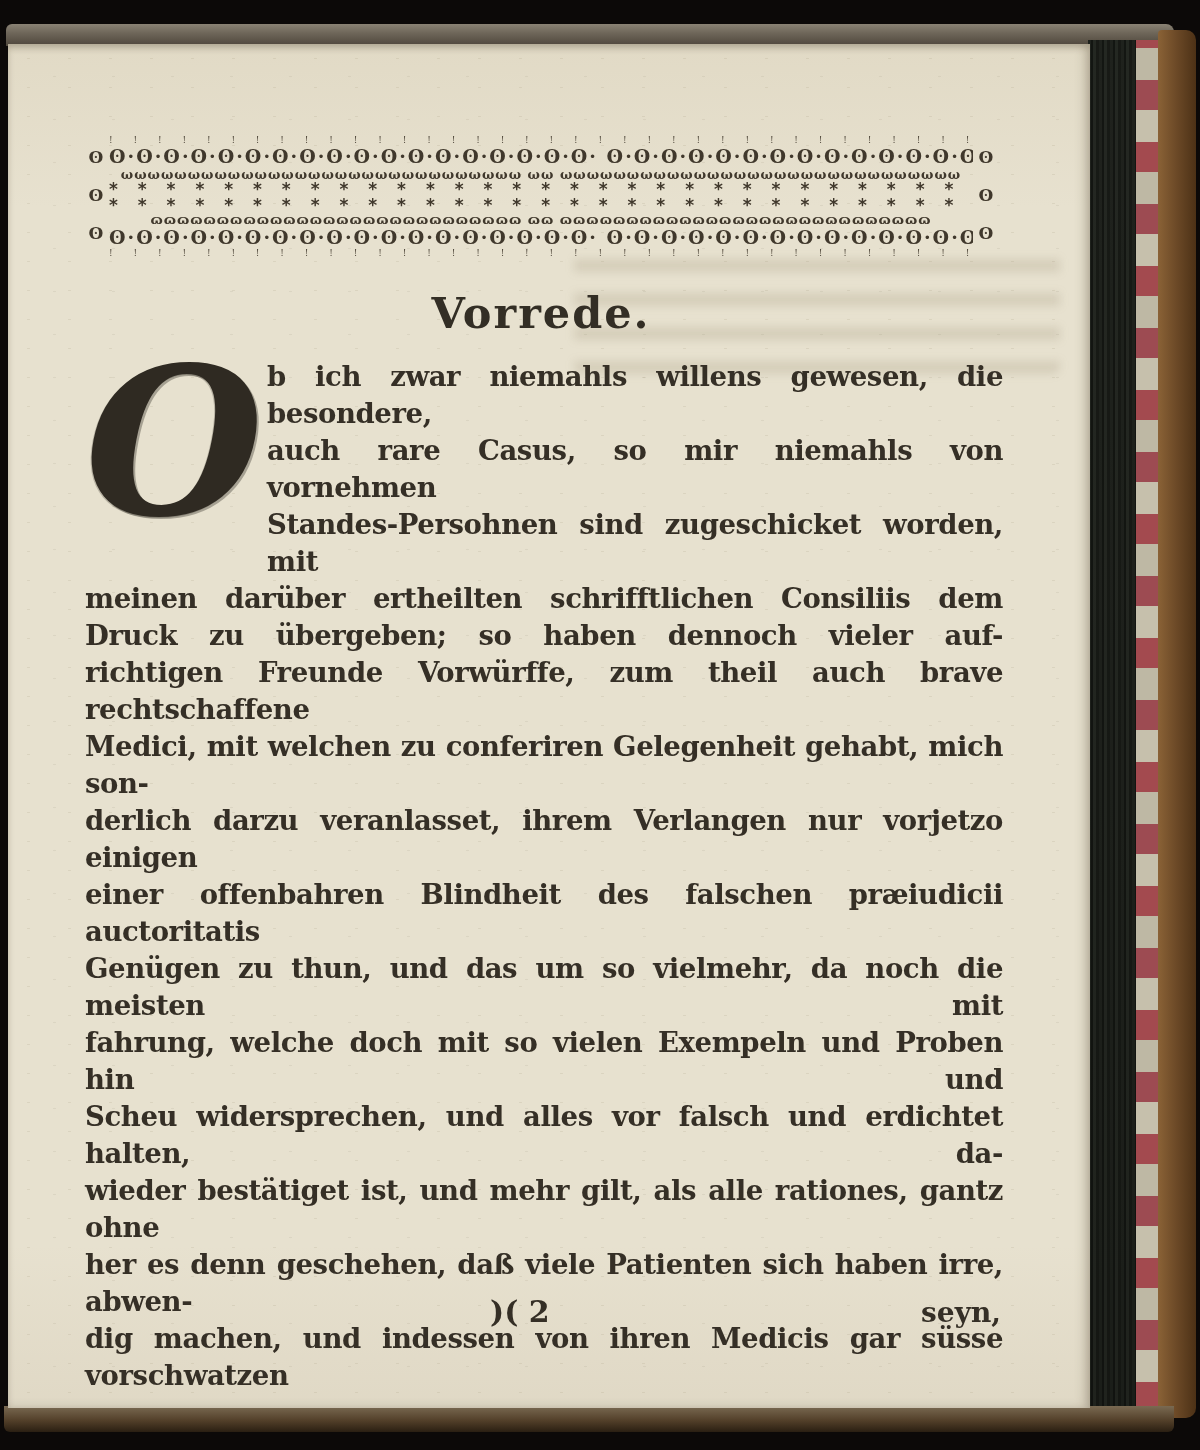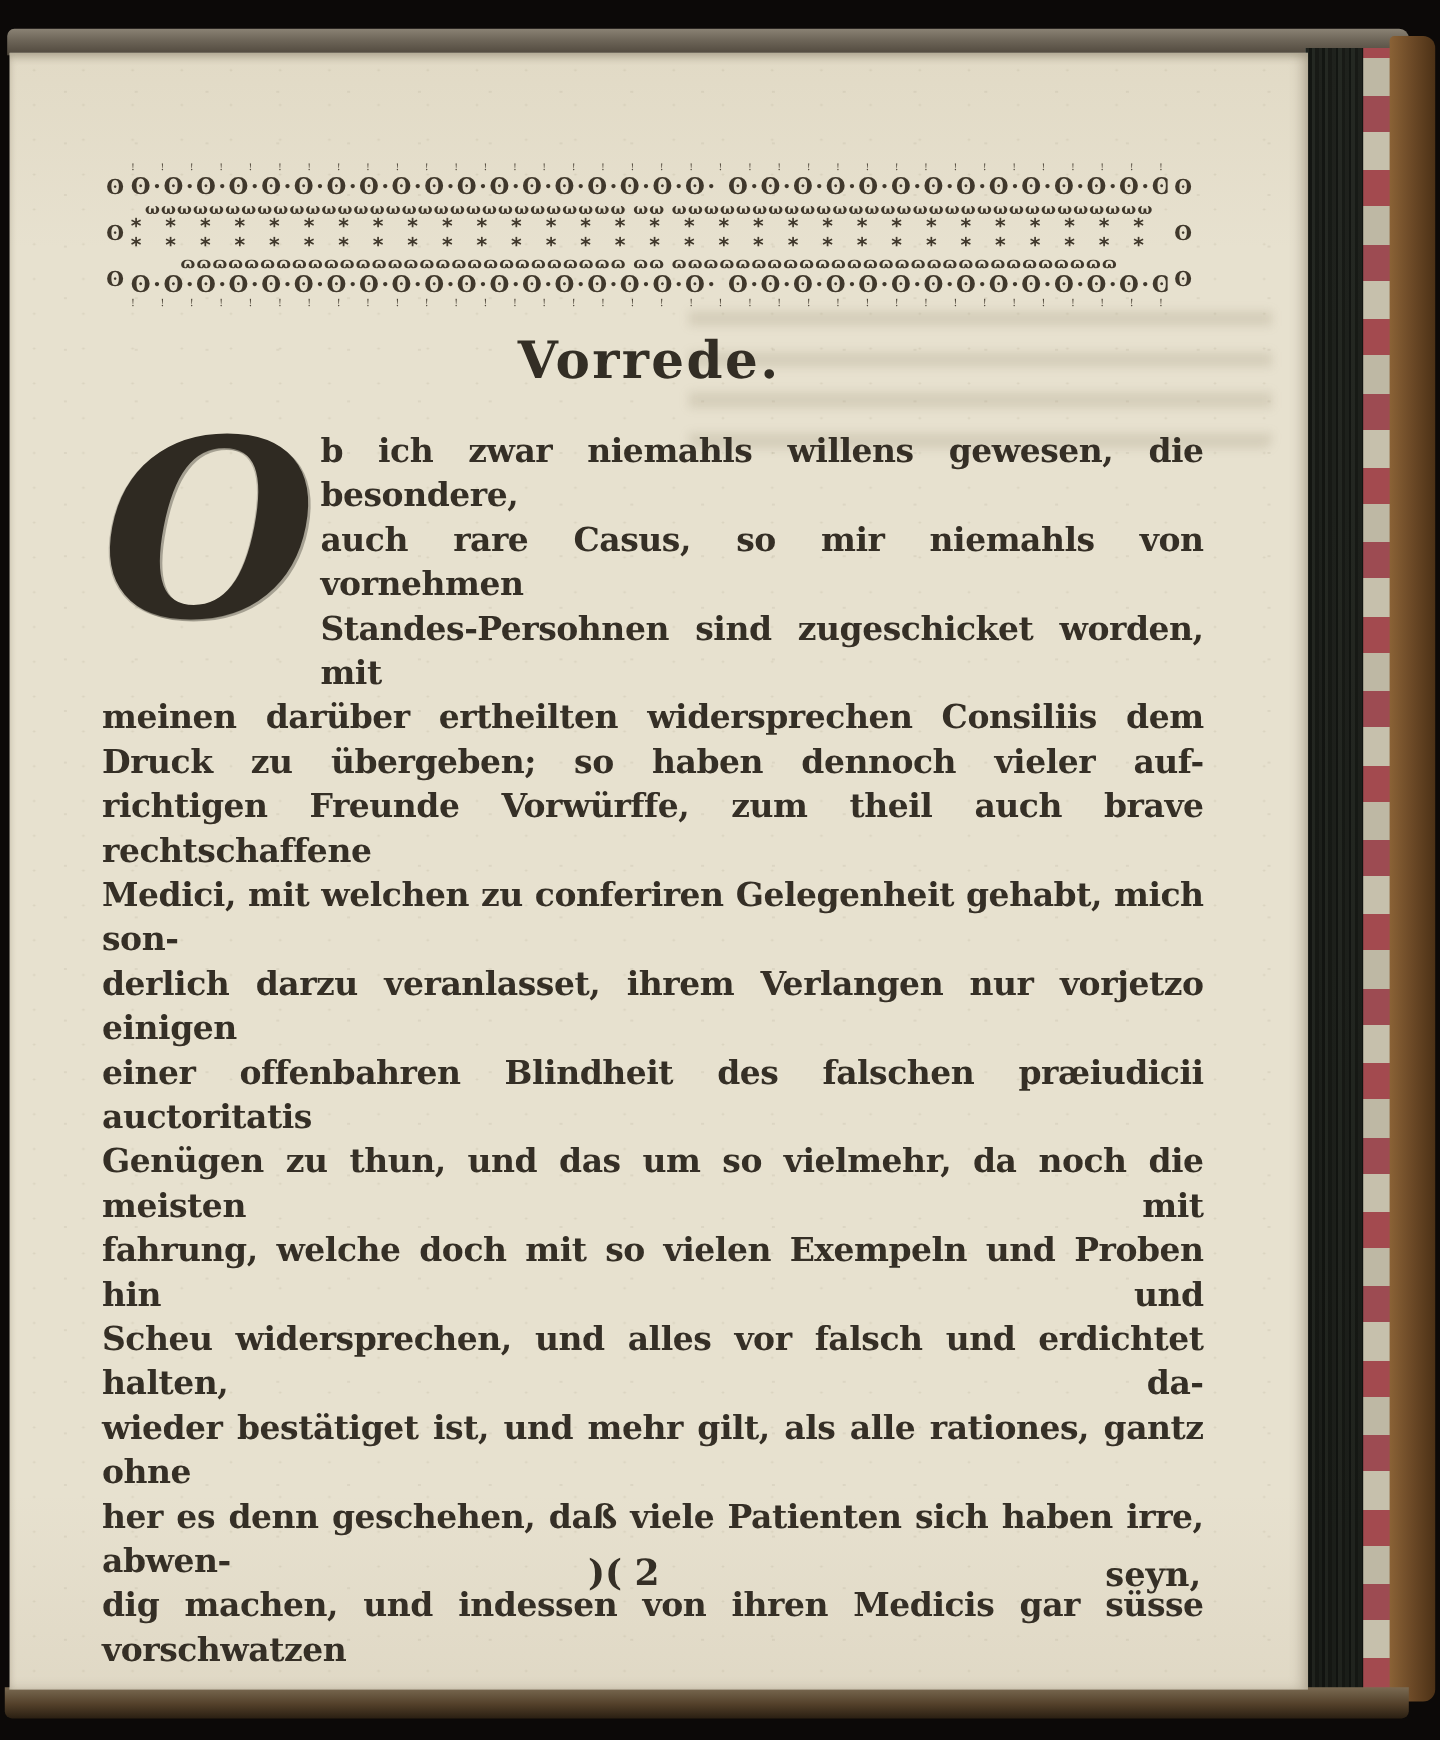--- a/index.html
+++ b/index.html
@@ -47,21 +47,21 @@
   .end-cap{position:absolute;top:2px;width:22px;font-size:17px;line-height:38px;white-space:pre;
       font-weight:700;text-align:center;}
   .end-cap.left{left:0;} .end-cap.right{right:0;}
 
   
   .show-through{position:absolute;left:566px;top:208px;width:486px;height:122px;
       background:repeating-linear-gradient(0deg, rgba(125,112,82,.16) 0 13px, rgba(0,0,0,0) 13px 34px);
       filter:blur(4px);border-radius:8px;}
 
   
-  .title{position:absolute;left:77px;top:232px;width:912px;margin:0;
+  .title{position:absolute;left:77px;top:244px;width:912px;margin:0;
       text-align:center;font-size:43px;font-weight:700;color:#332e25;
       letter-spacing:2px;font-family:"DejaVu Serif",serif;}
 
   
   .text-block{position:absolute;left:77px;top:314px;width:918px;color:#352f26;}
   .drop-cap{float:left;width:172px;height:182px;margin:4px 10px 0 0;
       font-family:"DejaVu Serif",serif;font-style:italic;font-weight:700;
       font-size:205px;line-height:160px;text-align:center;color:#2f2a22;
       text-shadow:2px 2px 0 rgba(47,42,34,.35), -1px 1px 0 rgba(47,42,34,.25);}
   .line{font-size:27.5px;line-height:37px;font-weight:700;
@@ -109,21 +109,21 @@
 
     <div class="show-through"></div>
 
     <h1 class="title">Vorrede.</h1>
 
     <div class="text-block">
       <div class="drop-cap">O</div>
       <div class="line">b ich zwar niemahls willens gewesen, die besondere,</div>
       <div class="line">auch rare Casus, so mir niemahls von vornehmen</div>
       <div class="line">Standes-Persohnen sind zugeschicket worden, mit</div>
-      <div class="line">meinen darüber ertheilten widersprechen Consiliis dem</div>
+      <div class="line">meinen darüber ertheilten schrifftlichen Consiliis dem</div>
       <div class="line">Druck zu übergeben; so haben dennoch vieler auf-</div>
       <div class="line">richtigen Freunde Vorwürffe, zum theil auch brave rechtschaffene</div>
       <div class="line">Medici, mit welchen zu conferiren Gelegenheit gehabt, mich son-</div>
       <div class="line">derlich darzu veranlasset, ihrem Verlangen nur vorjetzo einigen</div>
       <div class="line">einer offenbahren Blindheit des falschen præiudicii auctoritatis</div>
       <div class="line">Genügen zu thun, und das um so vielmehr, da noch die meisten mit</div>
       <div class="line">fahrung, welche doch mit so vielen Exempeln und Proben hin und</div>
       <div class="line">Scheu widersprechen, und alles vor falsch und erdichtet halten, da-</div>
       <div class="line">wieder bestätiget ist, und mehr gilt, als alle rationes, gantz ohne</div>
       <div class="line">her es denn geschehen, daß viele Patienten sich haben irre, abwen-</div>

